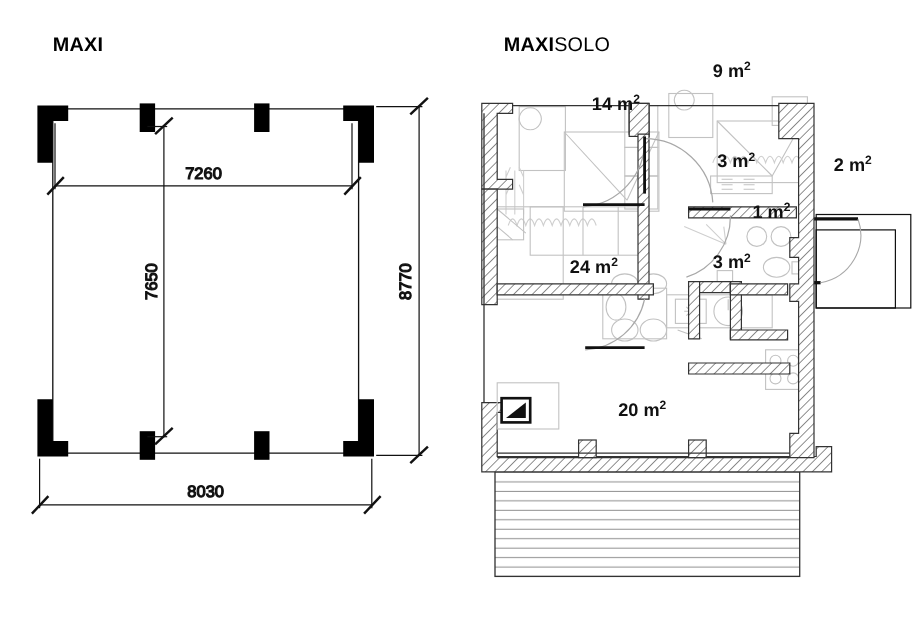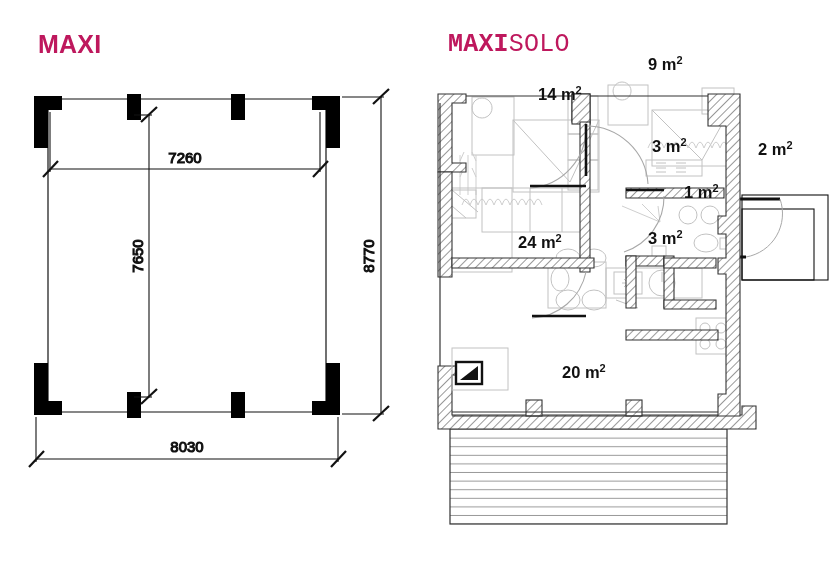--- a/index.html
+++ b/index.html
@@ -3,21 +3,21 @@
 <meta charset="utf-8">
 <style>
   html,body{margin:0;padding:0;background:#ffffff;}
   body{width:840px;height:567px;overflow:hidden;font-family:"Liberation Sans",sans-serif;}
   #root{position:relative;width:840px;height:567px;background:#fff;}
 
   .panel{position:absolute;top:0;height:567px;}
   #panel-left{left:0;width:420px;}
   #panel-right{left:420px;width:420px;}
 
-  .title{position:absolute;font-size:25px;font-weight:700;color:#be185d;letter-spacing:.2px;white-space:nowrap;}
+  .title{position:absolute;font-size:18px;font-weight:700;color:#000000;letter-spacing:.2px;white-space:nowrap;margin-left:10px;}
   .title .light{font-weight:400;}
 
   svg{position:absolute;left:0;top:0;overflow:visible;}
   .dimtext{font-family:"Liberation Sans",sans-serif;font-size:15px;fill:#111;}
   .areatext{font-family:"Liberation Sans",sans-serif;font-size:16.5px;font-weight:700;fill:#111;}
   .areatext .sup{font-size:11px;}
 </style>
 </head>
 <body>
 
@@ -87,21 +87,21 @@
           <line x1="29" y1="467" x2="44" y2="451" stroke-width="2.2"></line>
           <line x1="331" y1="467" x2="346" y2="451" stroke-width="2.2"></line>
         </g>
         <text class="dimtext" x="187" y="452" text-anchor="middle">8030</text>
       </g>
     </svg>
   </div>
 
   <div class="panel" id="panel-right">
 
-    <div class="title" style="left:28px;top:30px;font-family:Liberation Mono, monospace;">
+    <div class="title" style="left:28px;top:30px;">
       <span>MAXI</span><span class="light">SOLO</span>
     </div>
 
     <svg width="420" height="567" viewBox="0 0 420 567">
       <defs>
         <pattern id="wallhatch" width="6" height="6" patternUnits="userSpaceOnUse" patternTransform="rotate(45)">
           <rect width="6" height="6" fill="#ffffff"></rect>
           <line x1="0" y1="0" x2="0" y2="6" stroke="#444" stroke-width="1.1"></line>
         </pattern>
         <pattern id="deck" width="8" height="8.6" patternUnits="userSpaceOnUse">

